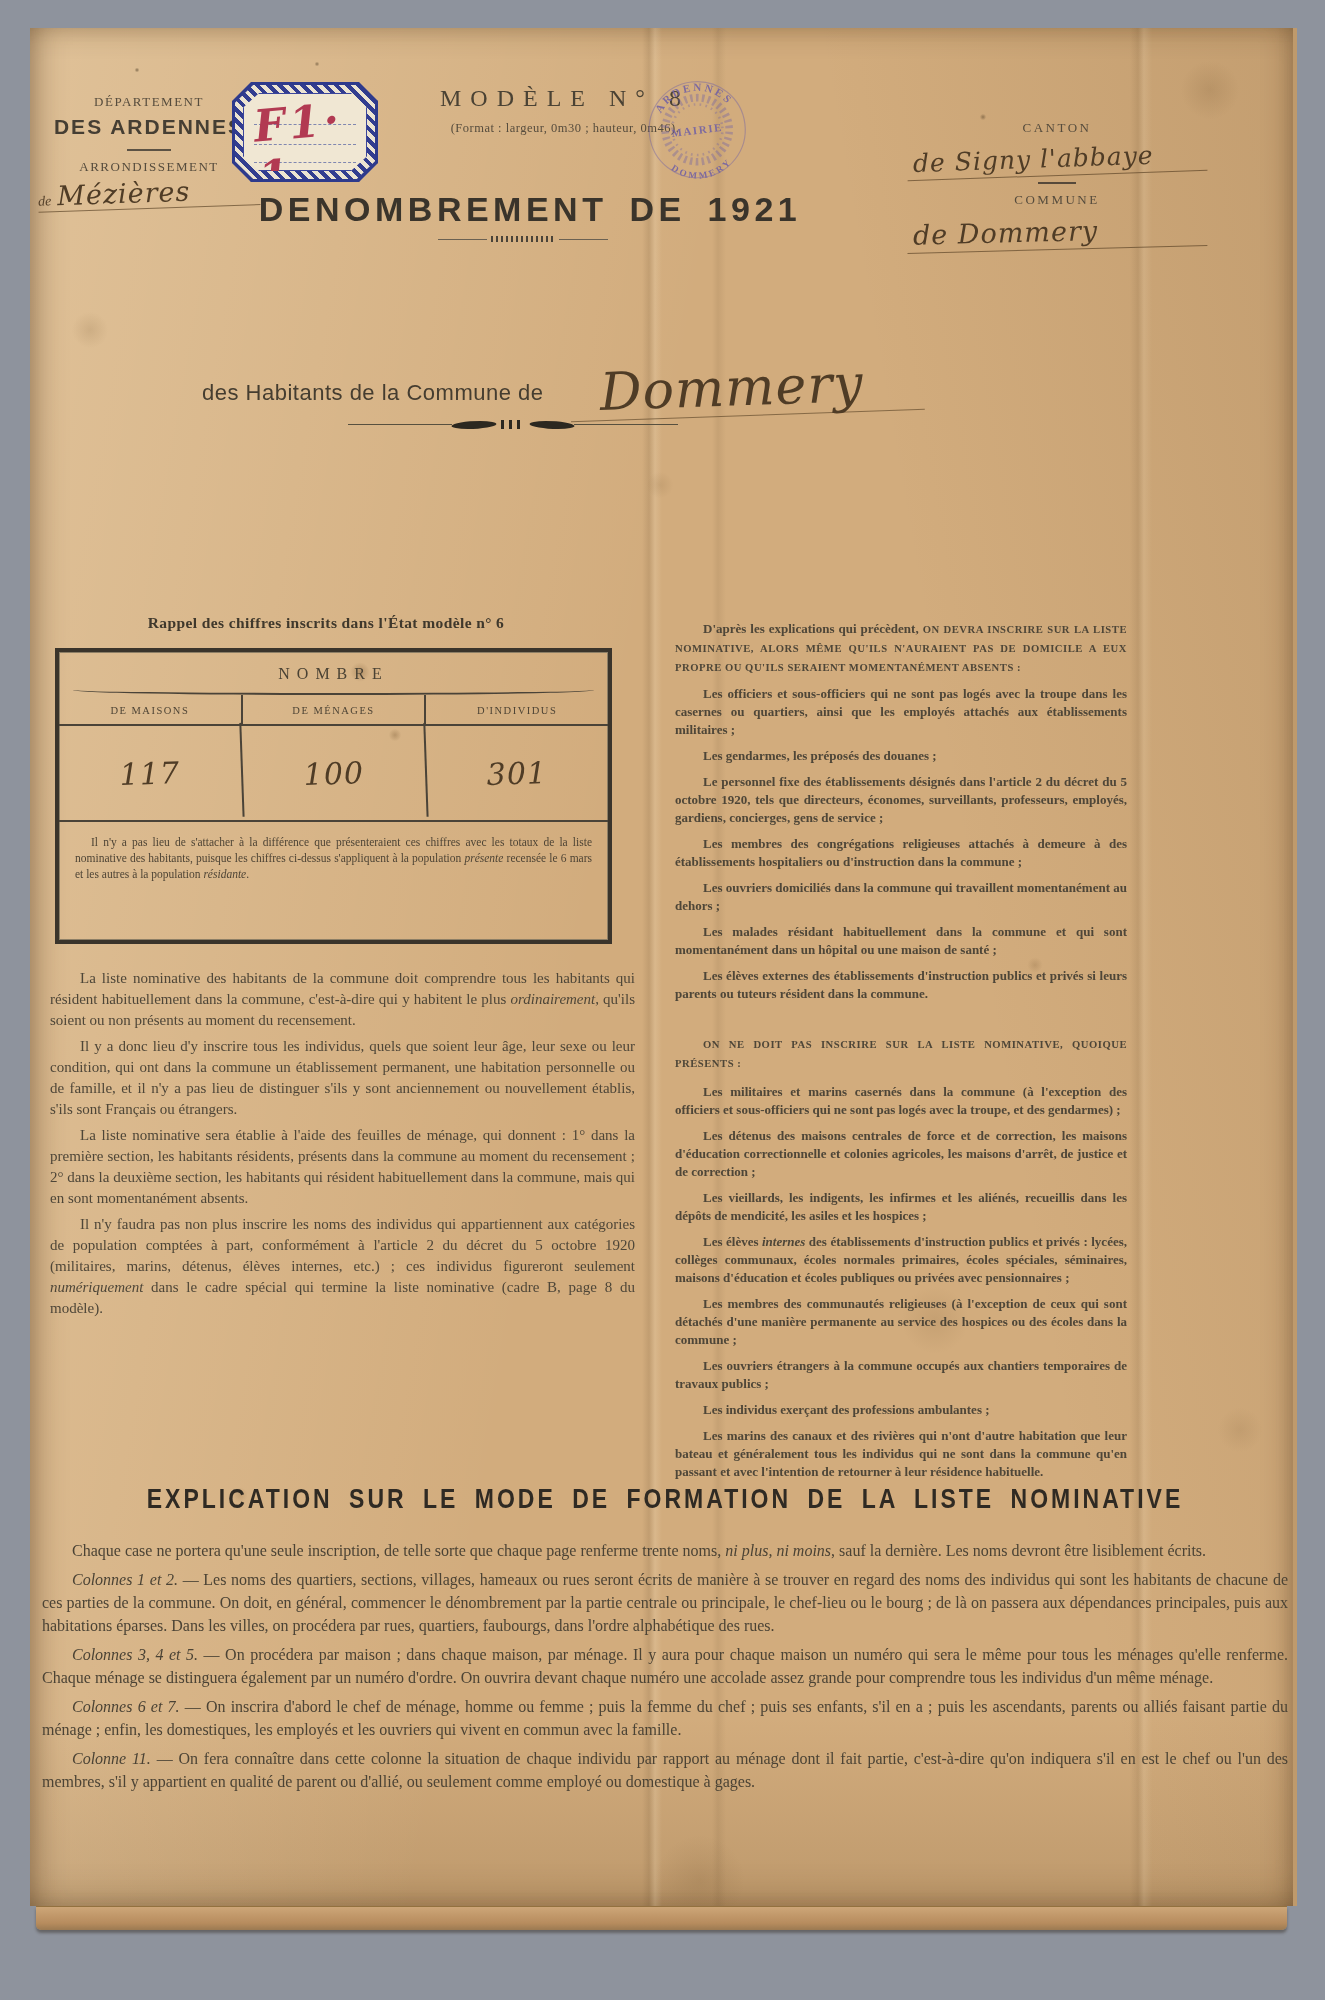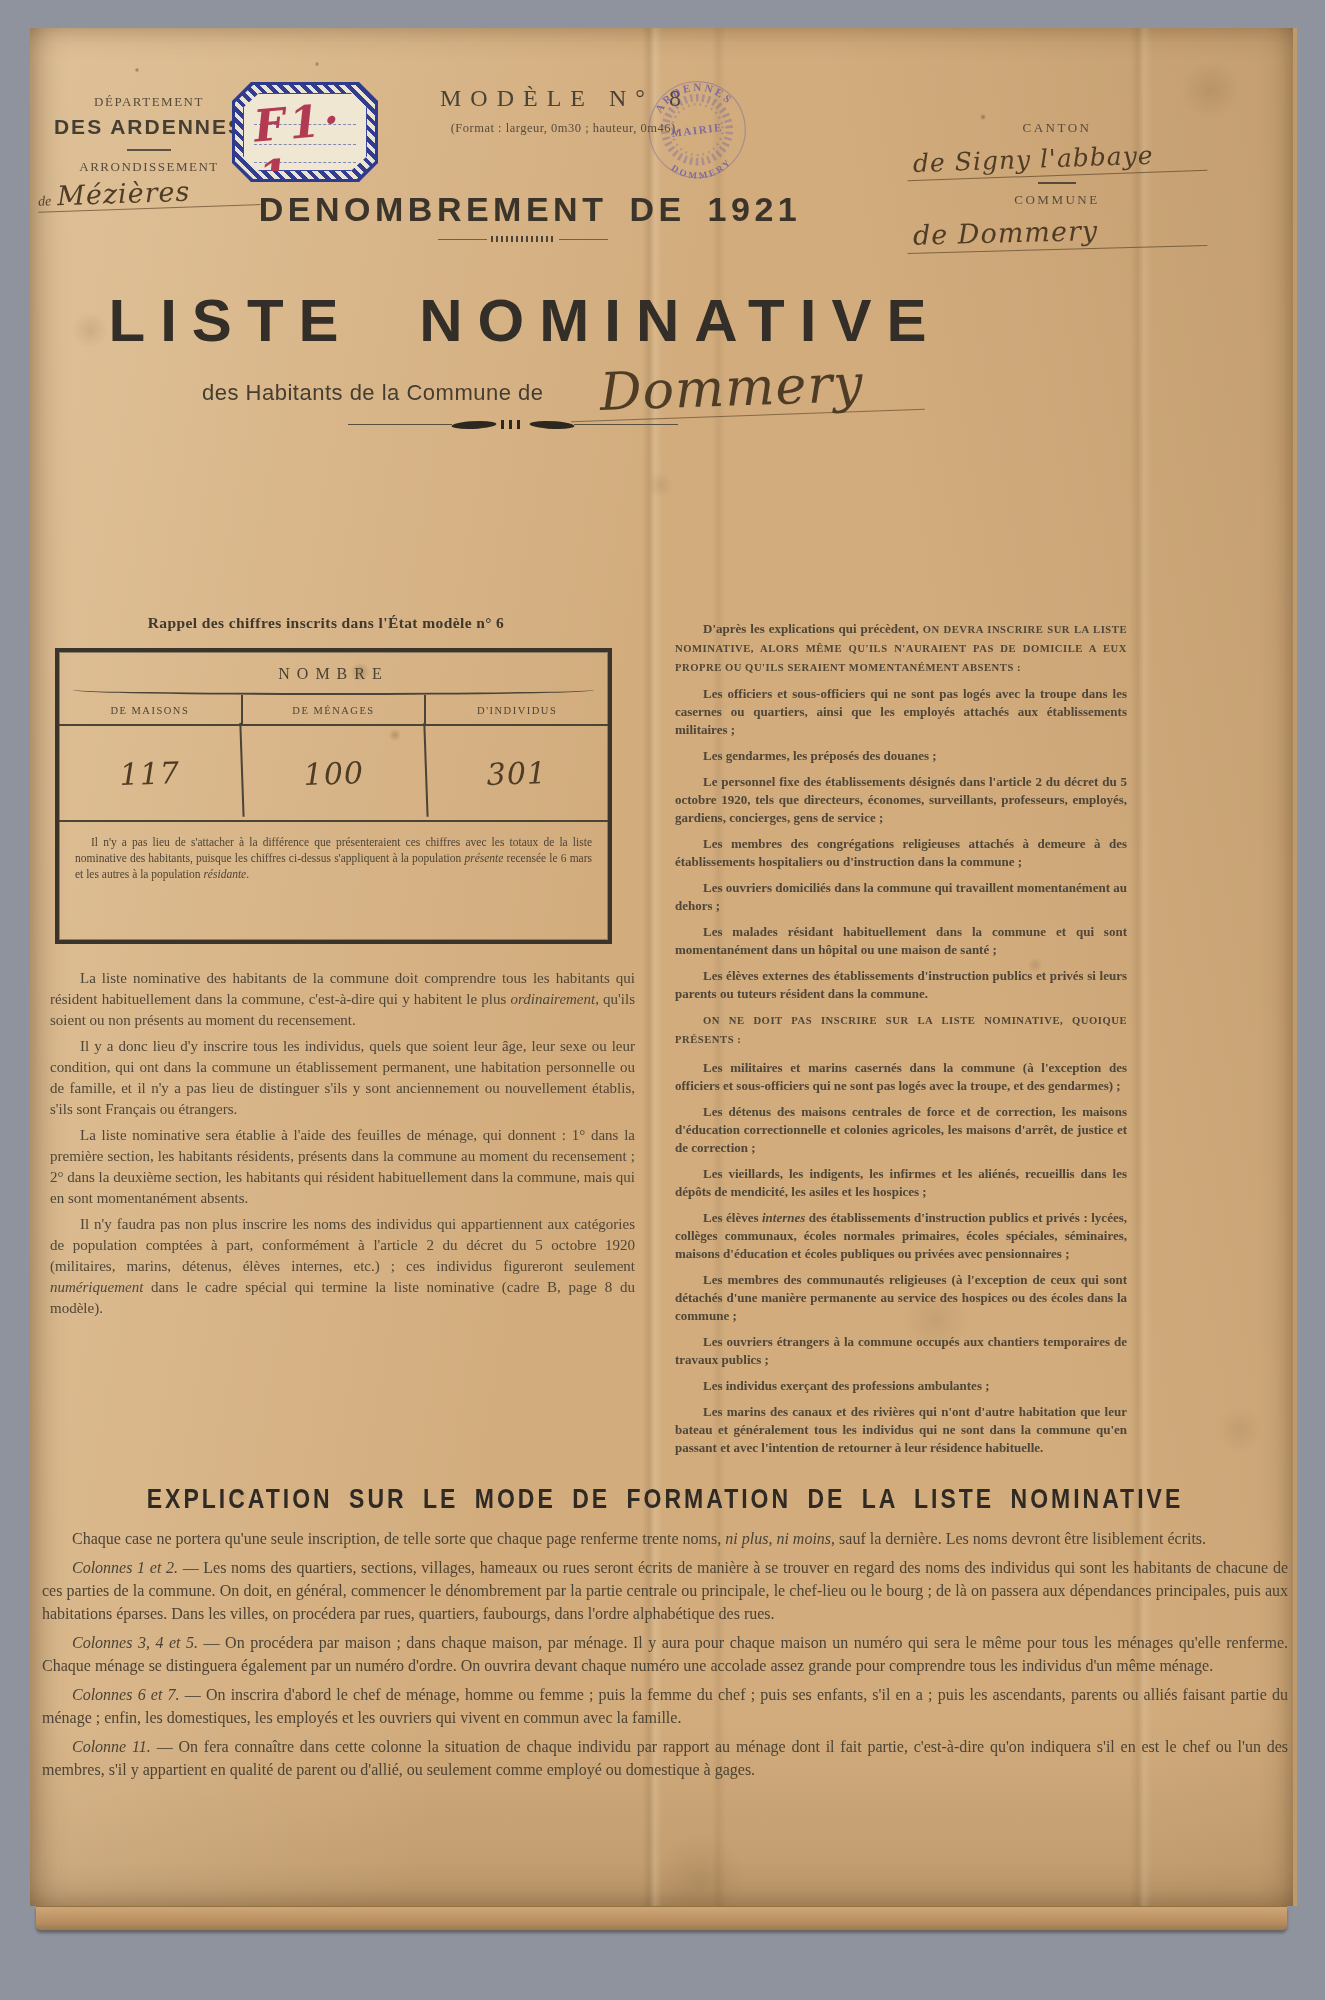--- a/index.html
+++ b/index.html
@@ -120,29 +120,29 @@
   .t-footnote{margin:0;padding:12px 16px 0;font-size:11.5px;line-height:16px;
     text-align:justify;text-indent:16px;color:#4e4435;}
 
   
   .left-col{left:20px;top:940px;width:585px;}
   .left-col p{margin:0 0 5px;font-size:15px;line-height:21px;text-align:justify;
     text-indent:30px;color:#4e4638;}
   .right-col{left:645px;top:592px;width:452px;}
   .right-col p{margin:0 0 8px;font-size:13px;line-height:18px;text-align:justify;
     text-indent:28px;color:#4e4638;font-weight:bold;}
-  .right-col .section-head{margin:8px 0 10px;}
+  .right-col .section-head{margin:32px 0 10px;}
   .caps{font-size:.82em;letter-spacing:.5px;}
 
   
   .explain{left:12px;top:1458px;width:1246px;}
   .explain-heading{text-align:center;font-family:"Liberation Sans",sans-serif;font-weight:bold;
     font-size:23px;letter-spacing:3px;word-spacing:7px;color:#2f2a23;
     transform:scaleY(1.18);transform-origin:center;}
-  .explain .paras{margin-top:14px;}
+  .explain .paras{margin-top:26px;}
   .explain p{margin:0 0 6px;font-size:16px;line-height:23px;text-align:justify;
     text-indent:30px;color:#4b4335;}
 
   svg text{font-family:"Liberation Serif",serif;}
 </style>
 </head>
 <body>
 
 <div class="stage">
   <div class="paper">
@@ -205,21 +205,20 @@
       </div>
     </div>
 
     <div class="abs denombrement">DENOMBREMENT DE 1921</div>
     <div class="abs div-small">
       <span class="l"></span>
       <span class="m"></span>
       <span class="l"></span>
     </div>
 
-    <div class="abs main-title">LISTE NOMINATIVE</div>
     <div class="abs subtitle-row">
       <span class="subtitle-label">des Habitants de la Commune de</span>
       <span class="script subtitle-script">Dommery</span>
     </div>
     <div class="abs ornament">
       <span class="l"></span>
       <span class="leaf"></span>
       <span class="m"></span>
       <span class="leaf r"></span>
       <span class="l"></span>

